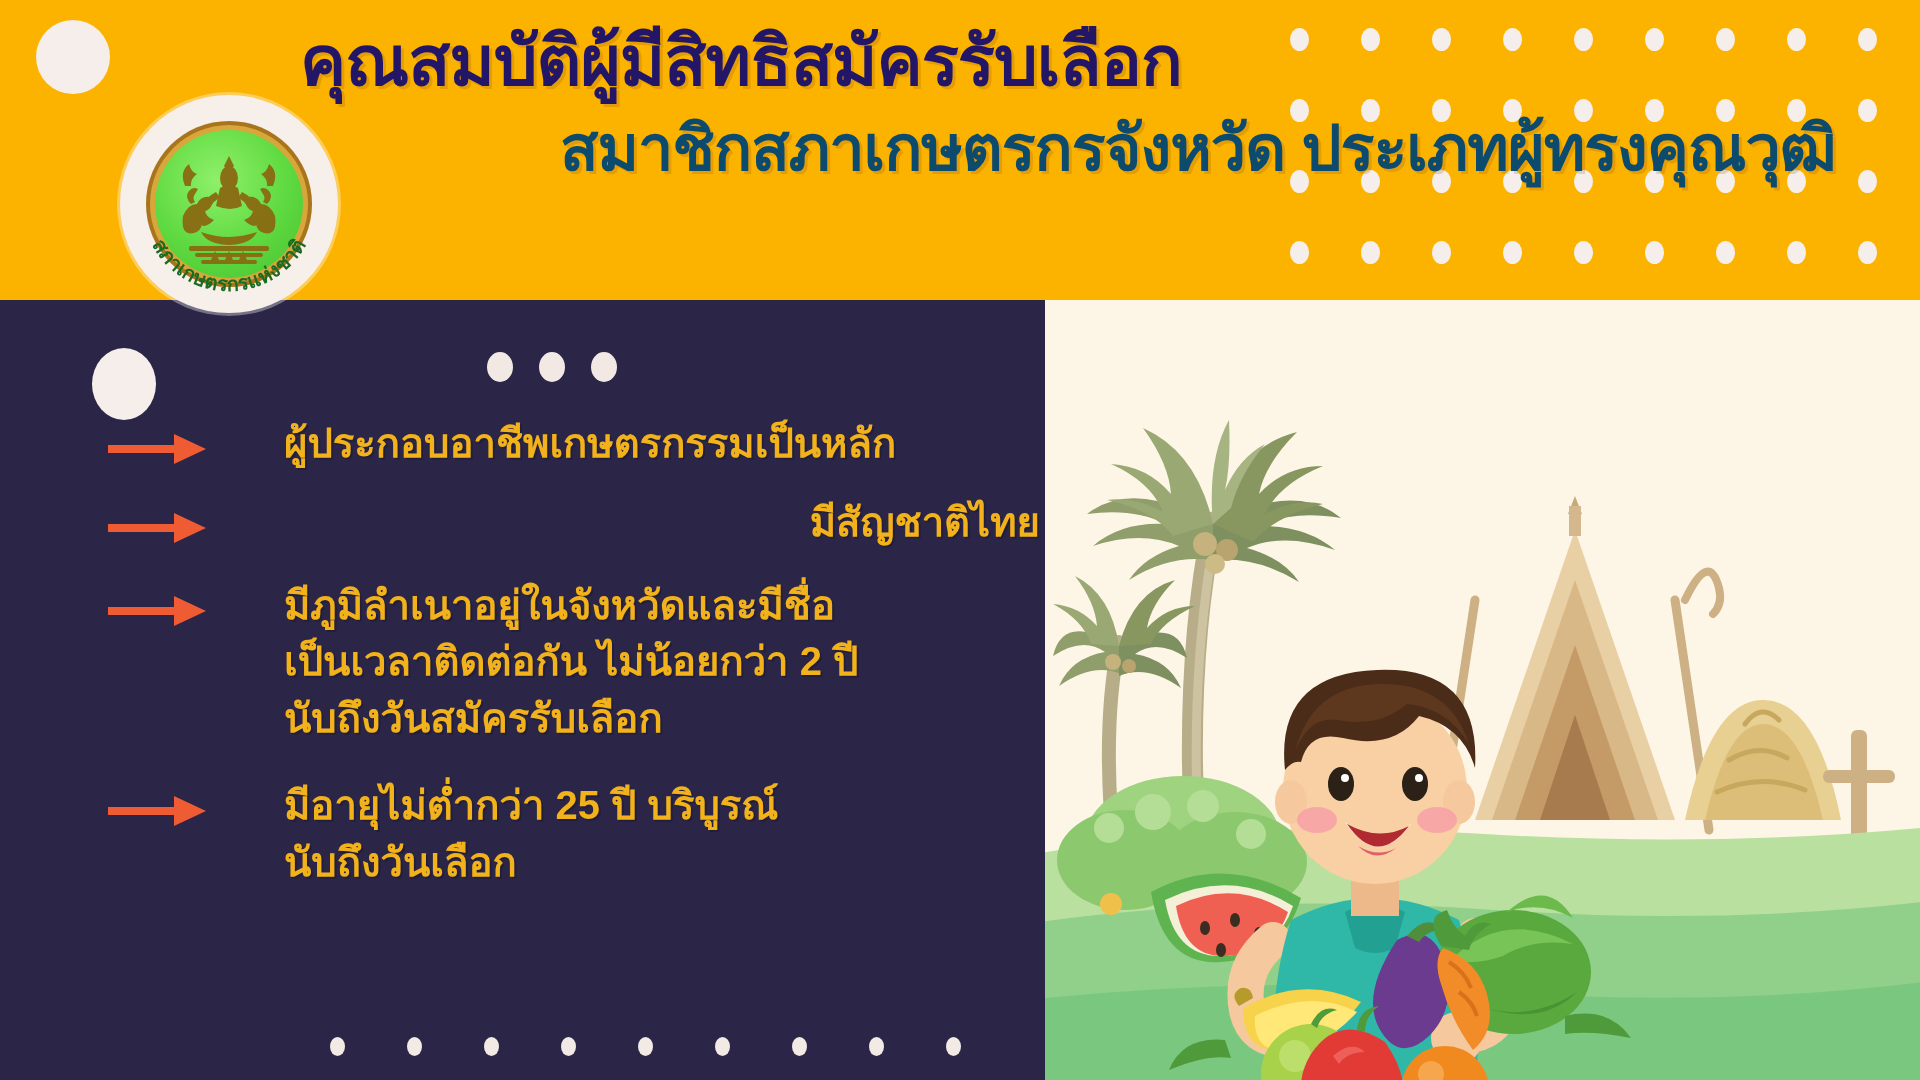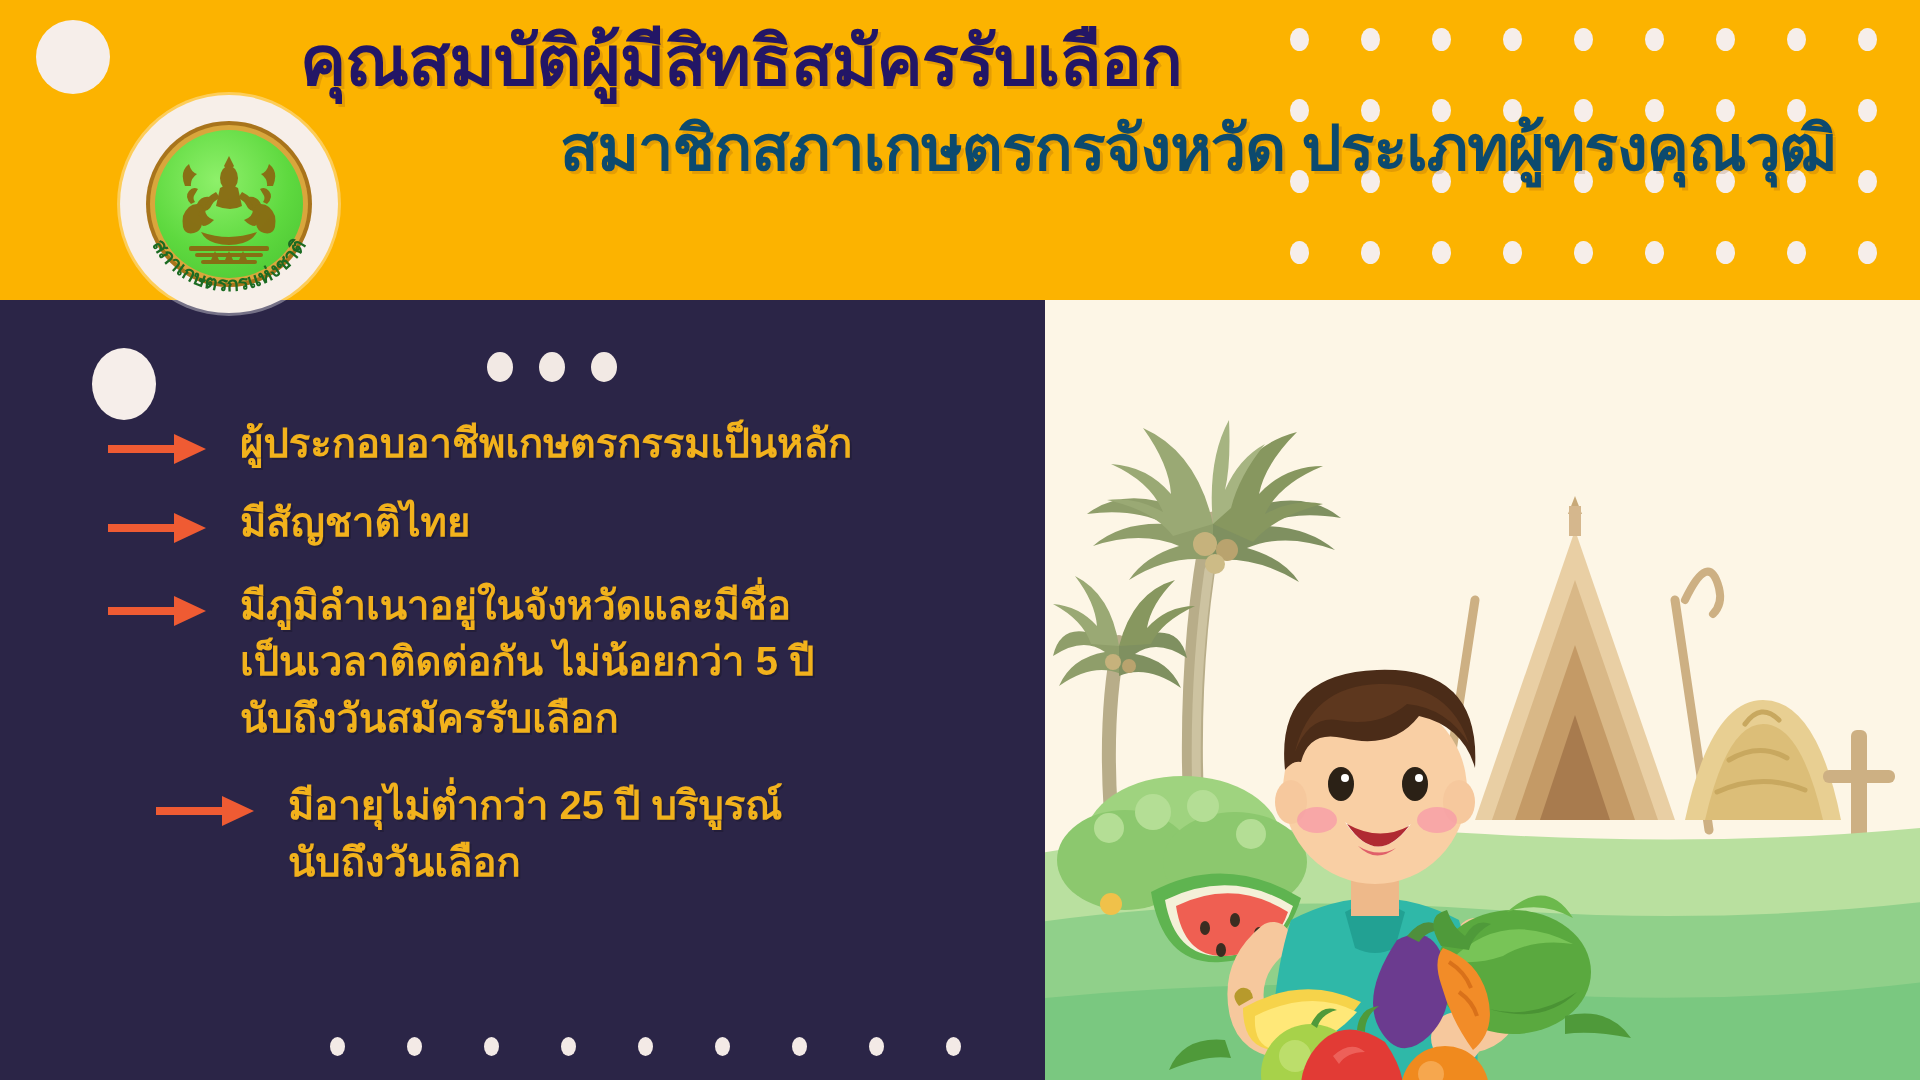--- a/index.html
+++ b/index.html
@@ -98,27 +98,27 @@
   }
   .arrow{
     flex:0 0 auto;width:120px;margin-left:108px;padding-top:14px;
   }
   .arrow svg{display:block;}
   .bullet-text{
     flex:1 1 auto;margin-left:12px;
     color:#f2b21c;font-size:40px;font-weight:bold;line-height:1.42;
     text-shadow:2px 2px 0 rgba(0,0,0,.18);
   }
-  .bullet-text .ln{display:block;white-space:nowrap;}
+  .bullet-text .ln{display:block;white-space:nowrap;margin-left:44px;}
 
   
   .row-1{margin-bottom:22px;}
-  .row-2{margin-bottom:26px;}
+  .row-2{margin-bottom:26px;text-align:right;}
   .row-3{margin-bottom:30px;}
-  .row-4{margin-bottom:0;padding-left:48px;}
+  .row-4{margin-bottom:0;}
 
   
   .right-panel{
     position:absolute;left:1045px;top:300px;width:875px;height:780px;
     background:linear-gradient(#fdf6e4 0%,#fdf4df 52%,#f6efd6 100%);
     overflow:hidden;
   }
   .rp-sky{position:absolute;left:0;top:0;width:875px;height:560px;background:#fdf6e6;}
   .rp-svg{position:absolute;left:0;top:0;}
 </style>
@@ -258,21 +258,21 @@
     </div>
 
     <div class="bullet-row row-3">
       <div class="arrow">
         <svg width="100" height="40" viewBox="0 0 100 40">
           <path d="M0 16 h66 v-11 l32 15 -32 15 v-11 H0 z" fill="#ef5b33"></path>
         </svg>
       </div>
       <div class="bullet-text">
         <span class="ln">มีภูมิลำเนาอยู่ในจังหวัดและมีชื่อ</span>
-        <span class="ln">เป็นเวลาติดต่อกัน ไม่น้อยกว่า 5 ปี</span>
+        <span class="ln">เป็นเวลาติดต่อกัน ไม่น้อยกว่า 2 ปี</span>
         <span class="ln">นับถึงวันสมัครรับเลือก</span>
       </div>
     </div>
 
     <div class="bullet-row row-4">
       <div class="arrow">
         <svg width="100" height="40" viewBox="0 0 100 40">
           <path d="M0 16 h66 v-11 l32 15 -32 15 v-11 H0 z" fill="#ef5b33"></path>
         </svg>
       </div>

